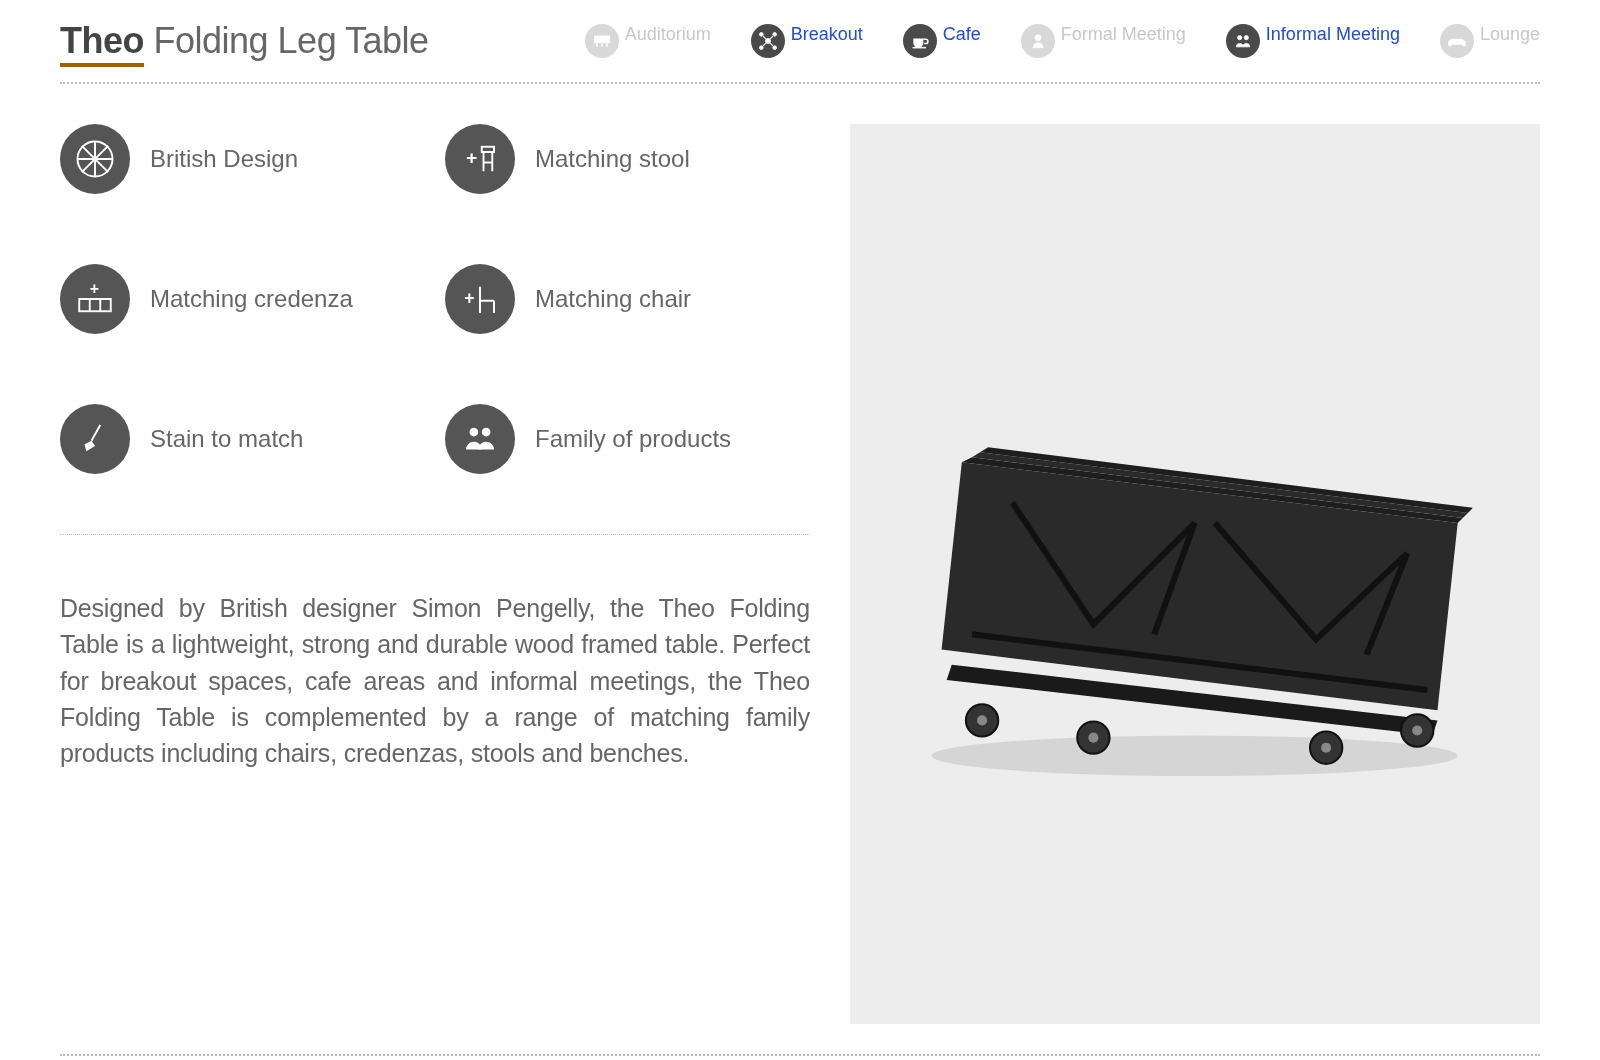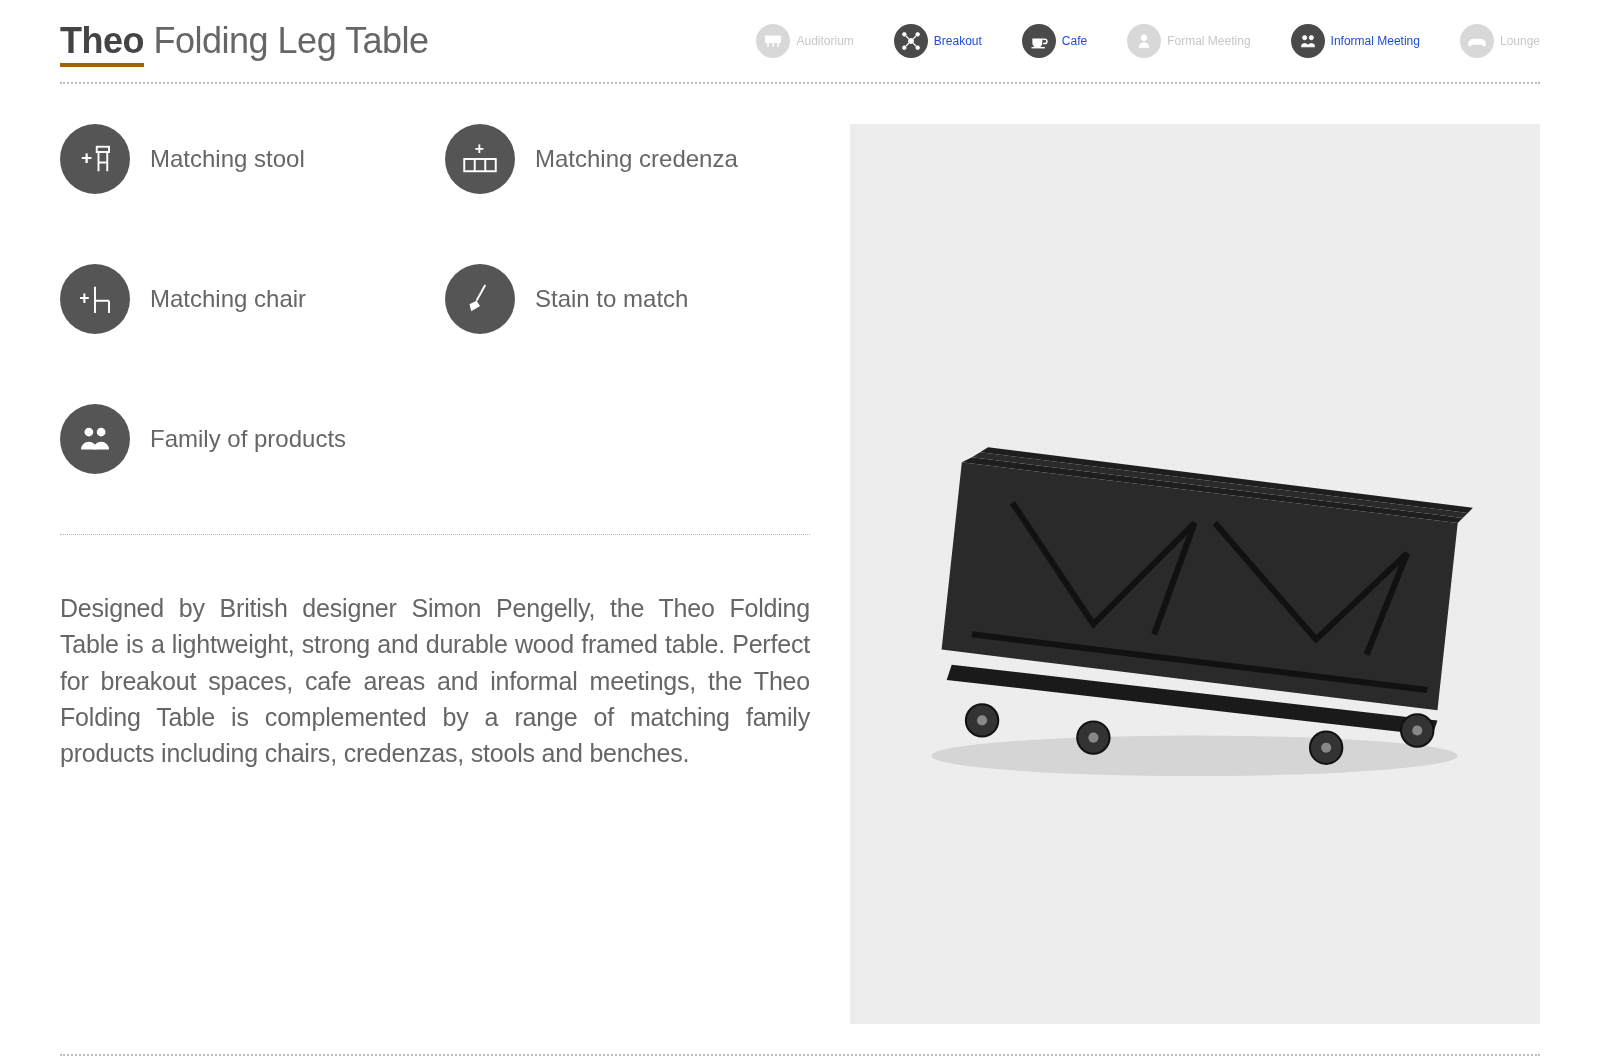--- a/index.html
+++ b/index.html
@@ -30,23 +30,22 @@
     border-bottom: 4px solid #a16207;
     padding-bottom: 2px;
   }
   .nav {
     display: flex;
     gap: 40px;
     align-items: center;
   }
   .nav-item {
     display: flex;
-    align-items: center;
     gap: 6px;
-    font-size: 12px;
+    font-size: 18px;
     font-weight: 400;
   }
   .nav-item.inactive { color: #c8c8c8; }
   .nav-item.active { color: #1d4ed8; }
   .nav-icon-circle {
     width: 34px; height: 34px; border-radius: 50%;
     display: flex; align-items: center; justify-content: center;
   }
   .nav-item.inactive .nav-icon-circle { background: #d8d8d8; }
   .nav-item.active .nav-icon-circle { background: #4a4a4a; }
@@ -200,20 +199,32 @@
       <span>Lounge</span>
     </div>
 
   </div>
 </div>
 
 <div class="content">
   <div class="left-col">
     <div class="features-grid">
 
+      <div class="feature">
+        <div class="feature-icon">
+          <svg viewBox="0 0 48 48">
+              <circle cx="24" cy="24" r="20" fill="none"></circle>
+              <line x1="24" y1="4" x2="24" y2="44"></line>
+              <line x1="4" y1="24" x2="44" y2="24"></line>
+              <line x1="9" y1="9" x2="39" y2="39"></line>
+              <line x1="39" y1="9" x2="9" y2="39"></line>
+            </svg>
+        </div>
+        <div class="feature-label">British Design</div>
+      </div>
 
       <div class="feature">
         <div class="feature-icon">
           <svg viewBox="0 0 48 48">
               <text x="8" y="30" font-size="22" fill="#fff" stroke="none" font-weight="bold">+</text>
               <rect x="26" y="10" width="14" height="6" fill="none"></rect>
               <line x1="28" y1="16" x2="28" y2="38"></line>
               <line x1="38" y1="16" x2="38" y2="38"></line>
               <line x1="28" y1="28" x2="38" y2="28"></line>
             </svg>

